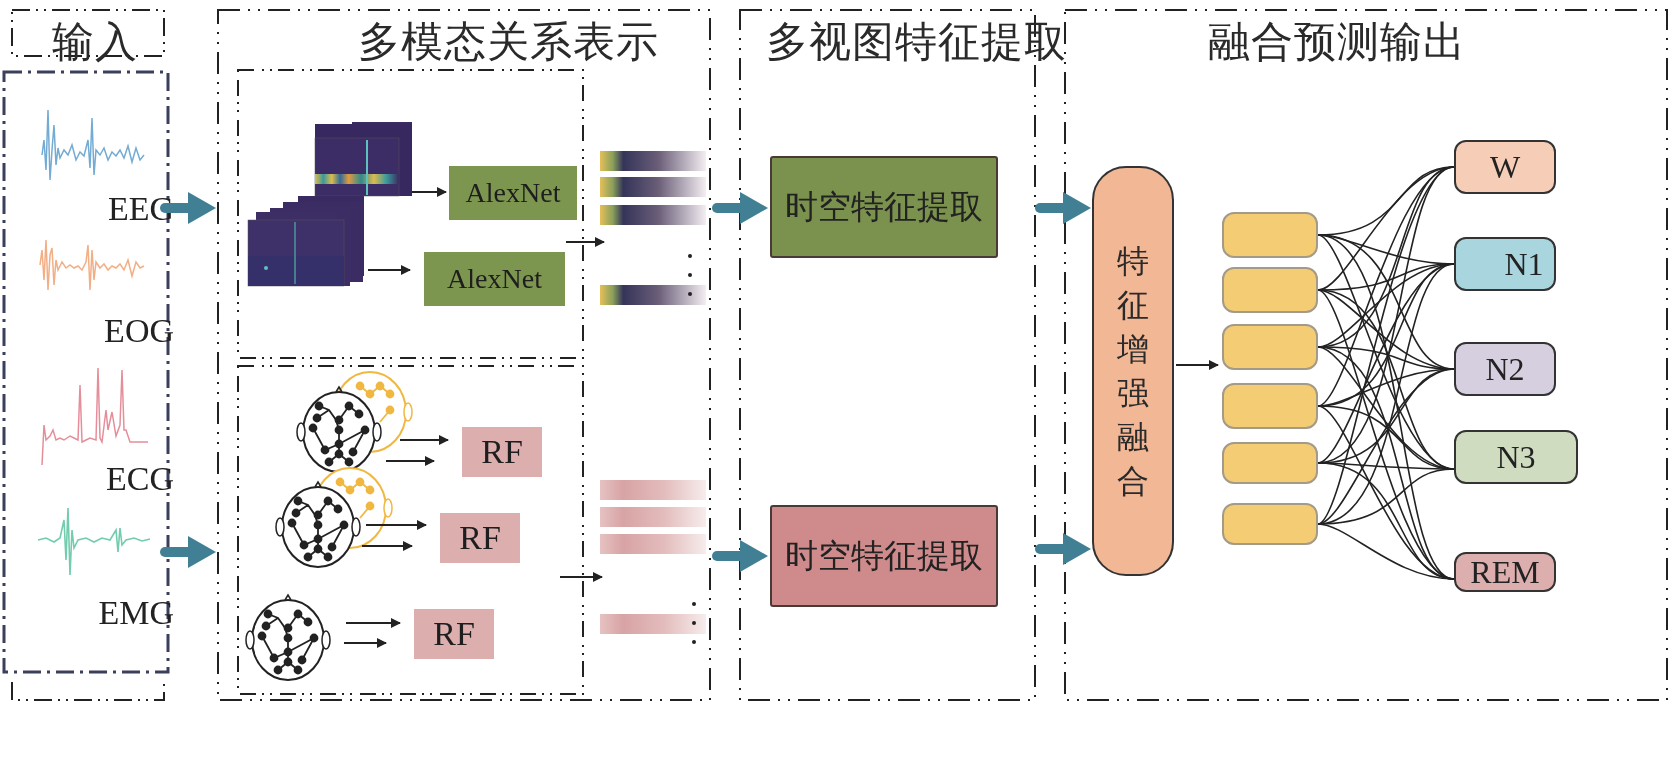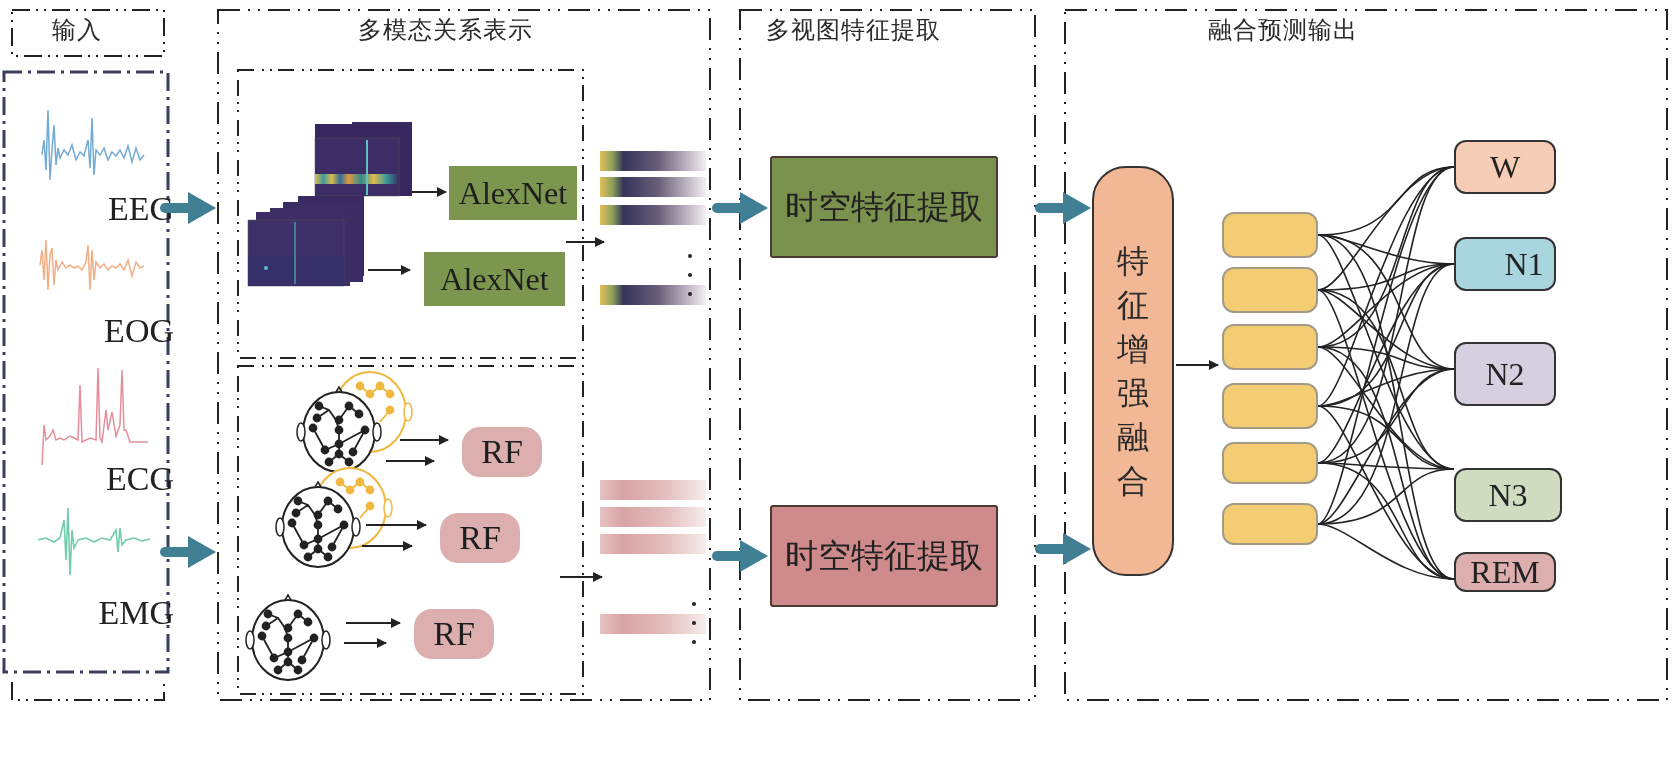--- a/index.html
+++ b/index.html
@@ -1,23 +1,23 @@
 <!DOCTYPE html>
 <html><head>
 <meta charset="utf-8">
 <style>
   html, body { margin: 0; padding: 0; background: #ffffff; }
   body { width: 1679px; height: 760px; position: relative; overflow: hidden;
          font-family: "Liberation Serif", "DejaVu Serif", serif; color: #222; }
   .abs { position: absolute; }
-  .title { position: absolute; font-family: "DejaVu Serif", "Liberation Serif", serif; font-size: 24px; color: #2a2a2a; white-space: nowrap; letter-spacing: 1px; }
+  .title { position: absolute; font-family: "DejaVu Serif", "Liberation Serif", serif; font-size: 42px; color: #2a2a2a; white-space: nowrap; letter-spacing: 1px; }
   .sig-label { position: absolute; font-size: 34px; color: #222; text-align: right; width: 160px; }
   .box { position: absolute; display: flex; align-items: center; justify-content: center; box-sizing: border-box; }
-  .alexnet { background: #7d964f; font-size: 32px; color: #1e1e1e; }
-  .rf { background: #dcaeae; font-size: 34px; color: #1e1e1e; border-radius: 18px; }
+  .alexnet { background: #7d964f; font-size: 28px; color: #1e1e1e; }
+  .rf { background: #dcaeae; font-size: 34px; color: #1e1e1e; }
   .stfe { border: 2px solid #4a3a35; border-radius: 3px; font-family: "DejaVu Serif", serif; font-size: 33px; color: #222; }
   .fusion { background: #f2b896; border: 2px solid #333; border-radius: 34px; flex-direction: column; font-family: "DejaVu Serif", serif; font-size: 32px; line-height: 44px; color: #2a2a2a; }
   .feat { background: #f4cc74; border: 2px solid #a39a88; border-radius: 12px; }
   .cls { border: 2px solid #333; border-radius: 12px; font-size: 32px; color: #222; }
   .grad-dark { background: linear-gradient(to right, #e5bf5a 0%, #8aa05a 12%, #343459 22%, #6a5e78 55%, #f4eef2 100%); }
   .grad-pink { background: linear-gradient(to right, #e6c2c2 0%, #d8a3a4 22%, #e3bcbc 60%, #f7ecec 100%); }
   svg { position: absolute; left: 0; top: 0; overflow: visible; }
 </style>
 </head>
 <body>
@@ -220,22 +220,22 @@
       <path d="M1318 524 C 1348 524, 1394 167, 1454 167"></path>
       <path d="M1318 524 C 1408 524, 1394 264, 1454 264"></path>
       <path d="M1318 524 C 1348 524, 1394 369, 1454 369"></path>
       <path d="M1318 524 C 1408 524, 1394 469, 1454 469"></path>
       <path d="M1318 524 C 1348 524, 1394 579, 1454 579"></path>
     </g>
 </svg>
 
 <div class="box cls" style="left:1454px; top:140px; width:102px; height:54px; background:#f6cdb6;">W</div>
 <div class="box cls" style="left:1454px; top:237px; width:102px; height:54px; background:#a9d5df;padding-left:38px;">N1</div>
-<div class="box cls" style="left:1454px; top:342px; width:102px; height:64px; background:#d5cfe0;">N2</div>
-<div class="box cls" style="left:1454px; top:468px; width:108px; height:54px; background:#cfdcbf;">N3</div>
+<div class="box cls" style="left:1454px; top:342px; width:102px; height:54px; background:#d5cfe0;">N2</div>
+<div class="box cls" style="left:1454px; top:430px; width:124px; height:54px; background:#cfdcbf;">N3</div>
 <div class="box cls" style="left:1454px; top:552px; width:102px; height:40px; background:#dcaeae;">REM</div>
 
 <svg width="1679" height="760">
   <defs>
     <marker id="blk" markerWidth="10" markerHeight="10" refX="9" refY="5" orient="auto" markerUnits="userSpaceOnUse">
       <path d="M0 0 L10 5 L0 10 Z" fill="#222"></path>
     </marker>
     <g id="teal-arrow">
       <rect x="0" y="-5" width="34" height="10" rx="5" fill="#417f95"></rect>
       <path d="M28 -16 L56 0 L28 16 Z" fill="#417f95"></path>

